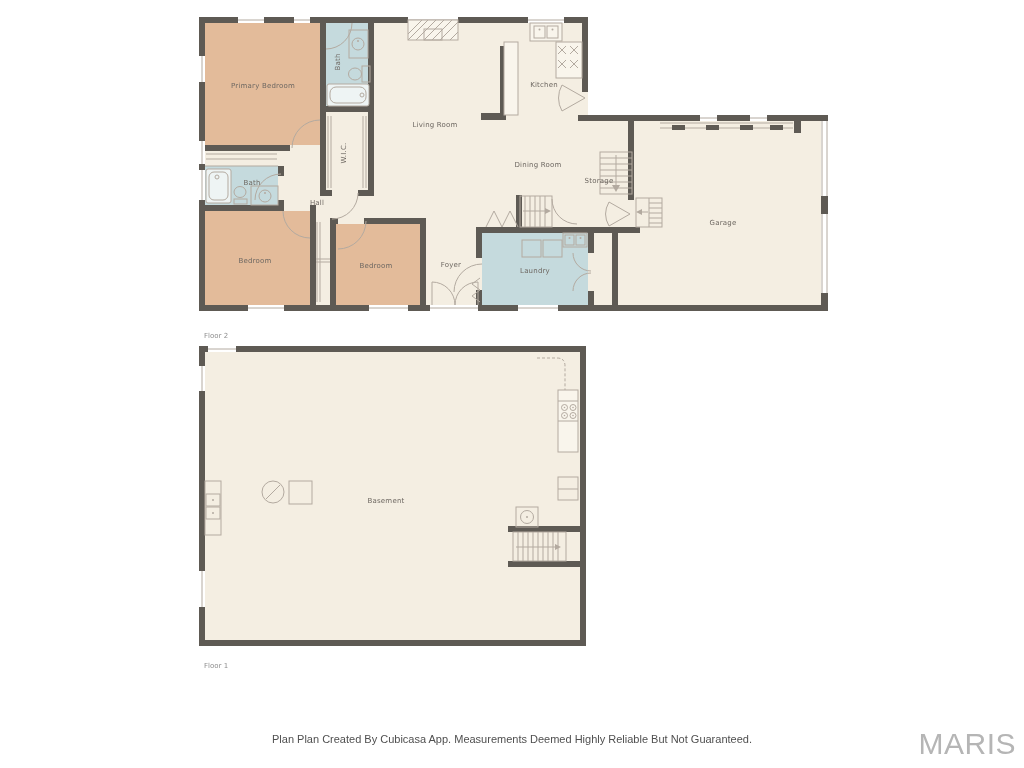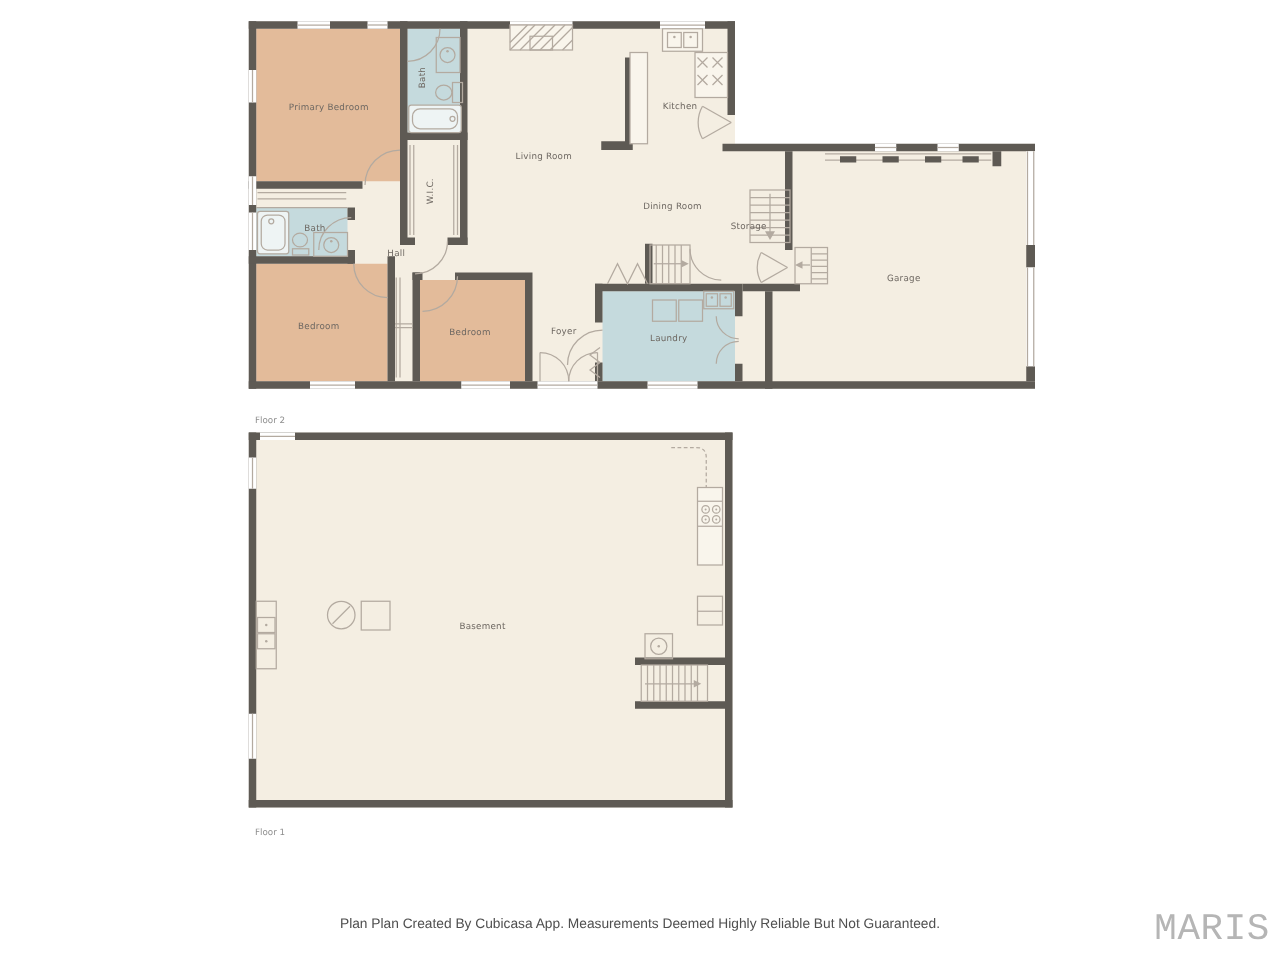--- a/index.html
+++ b/index.html
@@ -19,21 +19,21 @@
   .fxf{fill:var(--counter-fill);stroke:var(--line);stroke-width:1;}
   .tub{fill:#eef4f4;stroke:var(--line);stroke-width:1;}
   .win{fill:#ffffff;}
   .wl{stroke:var(--line);stroke-width:1;}
   .dash{fill:none;stroke:var(--line);stroke-width:1;stroke-dasharray:3 2;}
   .ah{fill:var(--line);}
   text.rl{font-size:7px;fill:var(--label);letter-spacing:.2px;text-anchor:middle;}
   text.fl{font-size:7px;fill:var(--floor-label);text-anchor:start;}
   #footer{position:absolute;left:0;right:0;top:733px;text-align:center;
           font-family:"Liberation Sans",sans-serif;font-size:11px;color:var(--footer-text);}
-  #watermark{position:absolute;right:8px;top:727px;font-family:Liberation Mono, monospace;
+  #watermark{position:absolute;right:8px;top:727px;font-family:Liberation Sans, sans-serif;
              font-size:30px;color:var(--watermark-text);letter-spacing:.5px;}
 </style>
 </head>
 <body>
 
 <div id="stage">
 <svg width="1024" height="768" viewBox="0 0 1024 768">
 
   <g>
     <path class="cream" d="M199,17 H588 V115 H828 V311 H199 Z"></path>

